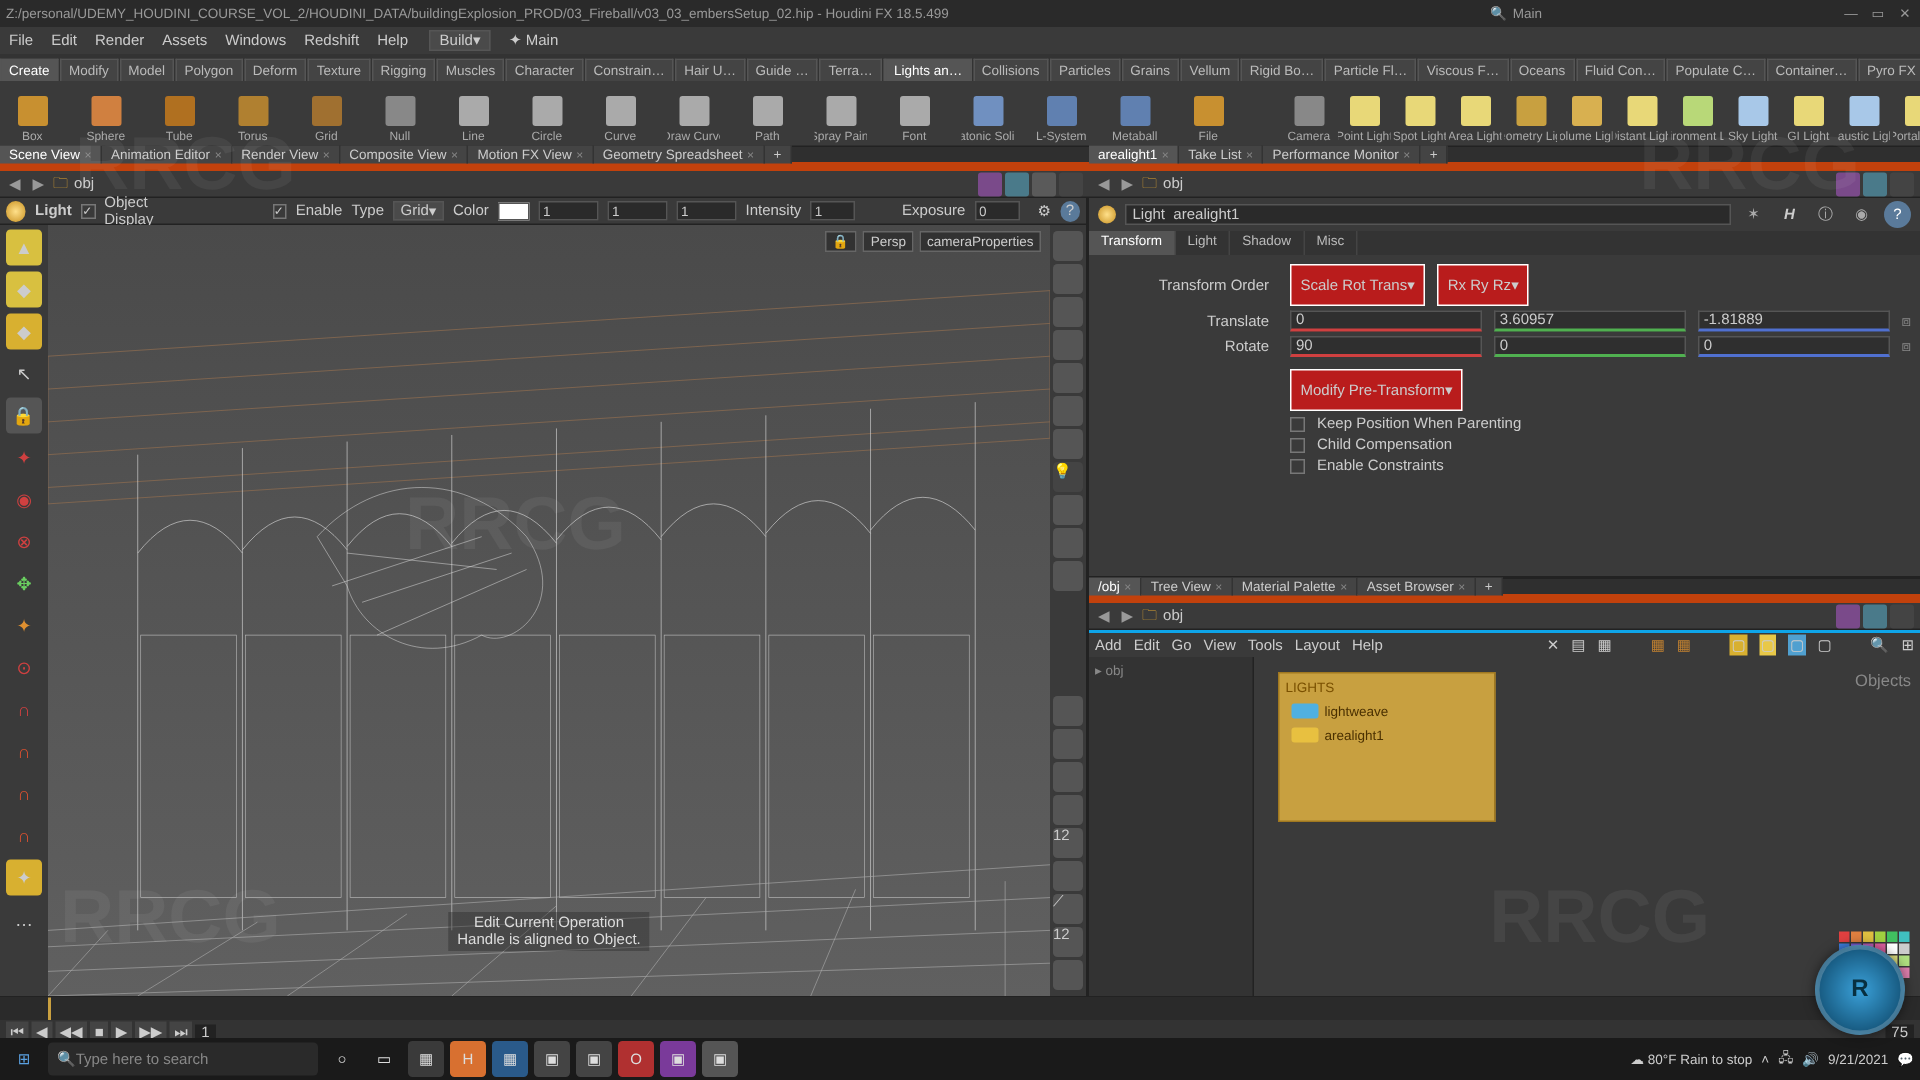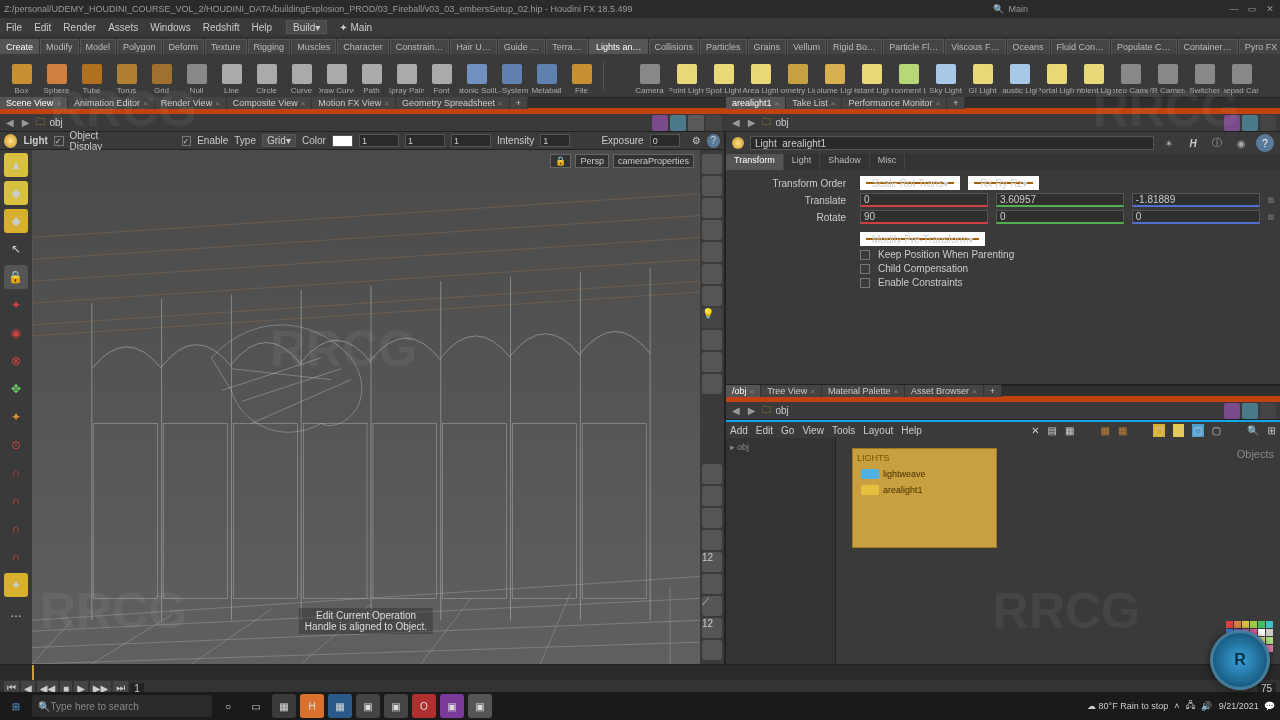--- a/index.html
+++ b/index.html
@@ -88,21 +88,21 @@
 .psearch { height:22px; display:flex; align-items:center; padding:0 6px; gap:6px; background:#3a3a3a;}
 .psearch input { flex:1; background:#2a2a2a; border:1px solid #555; color:#ccc; height:14px; font-size:10px; padding:0 4px;}
 .psearch .pbtn { width:18px; height:18px; border-radius:3px; display:flex; align-items:center; justify-content:center;}
 .ptabs { height:16px; display:flex; background:#333; font-size:9px;}
 .ptab { padding:1px 8px; border-right:1px solid #444; color:#bbb;}
 .ptab.active { background:#555; color:#fff;}
 .pbody { flex:1; background:#3a3a3a; padding:6px; font-size:10px; overflow:auto;}
 .prow { display:flex; align-items:center; margin-bottom:3px; gap:8px;}
 .prow .lab { width:120px; text-align:right; color:#ccc; padding-right:6px;}
 .prow .val { flex:1; background:#2f2f2f; border:1px solid #555; height:14px; padding:0 3px; display:flex; align-items:center; color:#ccc;}
-.prow .dd2 { background:#a16207; border:6px solid #ffffff; height:14px; padding:0 6px; display:flex; align-items:center;}
+.prow .dd2 { background:#b91c1c; border:1px solid #ffffff; height:28px; padding:0 6px; display:flex; align-items:center;}
 
 
 .network { flex:1; display:flex; flex-direction:column;}
 .net-menu { height:18px; background:#3a3a3a; display:flex; align-items:center; font-size:10px; padding:0 4px; gap:8px; border-top:2px solid #0ea5e9;}
 .net-menu .spacer { flex:1;}
 .net-body { flex:1; background:#3a3a3a; position:relative; display:flex;}
 .net-left { width:110px; background:#333; border-right:1px solid #222; padding:4px; font-size:9px; color:#888;}
 .net-canvas { flex:1; position:relative;}
 .net-group { position:absolute; left:16px; top:10px; width:145px; height:100px; background:#c8a040; border:1px solid #a07820; font-size:9px; color:#4a3000; padding:4px;}
 .net-node { margin:6px 4px; display:flex; align-items:center; gap:4px;}
@@ -177,21 +177,21 @@
       <div class="shelf-tab">Viscous F…</div>
       <div class="shelf-tab">Oceans</div>
       <div class="shelf-tab">Fluid Con…</div>
       <div class="shelf-tab">Populate C…</div>
       <div class="shelf-tab">Container…</div>
       <div class="shelf-tab">Pyro FX</div>
     </div>
 </div>
 
 <div class="shelf">
-  <div id="shelf-l" style="display:flex;gap:0;">
+  <div id="shelf-l" style="display:flex;gap:14px;">
       <div class="shelf-item"><div class="ic" style="background:#c89030;"></div>Box</div>
       <div class="shelf-item"><div class="ic" style="background:#d08040;"></div>Sphere</div>
       <div class="shelf-item"><div class="ic" style="background:#b07020;"></div>Tube</div>
       <div class="shelf-item"><div class="ic" style="background:#b08030;"></div>Torus</div>
       <div class="shelf-item"><div class="ic" style="background:#a07030;"></div>Grid</div>
       <div class="shelf-item"><div class="ic" style="background:#888;"></div>Null</div>
       <div class="shelf-item"><div class="ic" style="background:#aaa;"></div>Line</div>
       <div class="shelf-item"><div class="ic" style="background:#aaa;"></div>Circle</div>
       <div class="shelf-item"><div class="ic" style="background:#aaa;"></div>Curve</div>
       <div class="shelf-item"><div class="ic" style="background:#aaa;"></div>Draw Curve</div>

